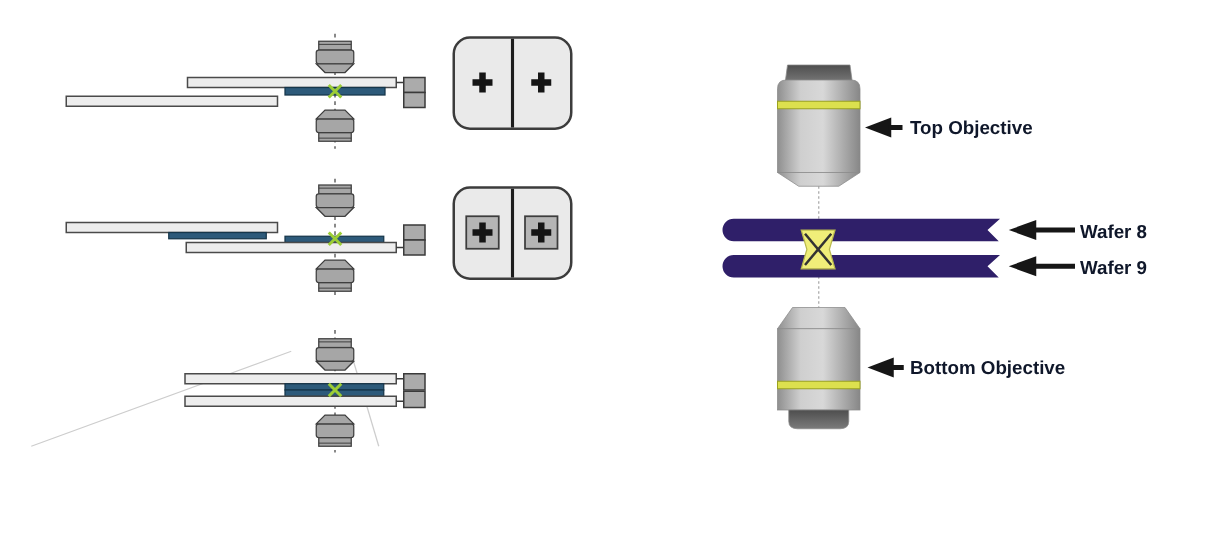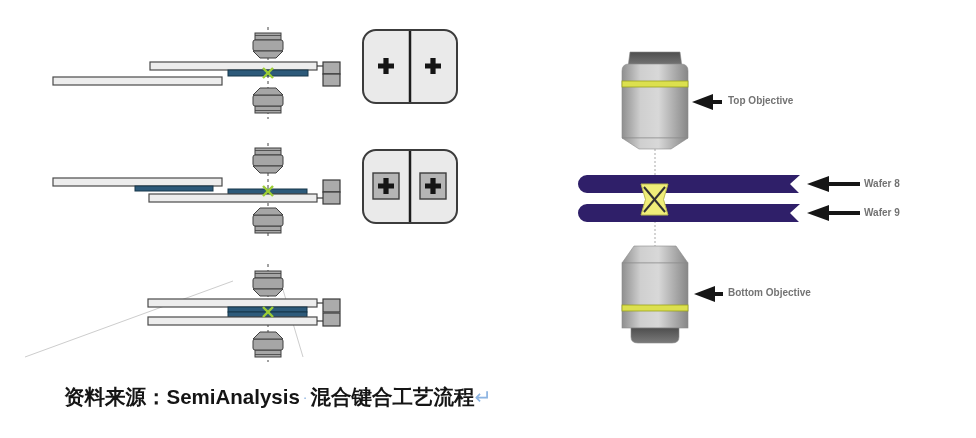--- a/index.html
+++ b/index.html
@@ -23,21 +23,21 @@
 
   
   .wafer{fill:var(--wafer-purple);}
   .bowtie{fill:var(--alignment-marker-yellow);stroke:#b9b94e;stroke-width:1;}
   .bowtie-x{stroke:#333;stroke-width:2;}
   .arrow{fill:#161616;}
   .band{fill:var(--objective-ring-yellow);stroke:#9aa21f;stroke-width:0.8;}
   .beam{stroke:#a9a9a9;stroke-width:1;stroke-dasharray:2 2;}
   .metal{stroke:#8a8a8a;stroke-width:0.6;}
 
-  .lbl{position:absolute;font-weight:700;font-size:10px;line-height:1.1;color:#737373;
+  .lbl{position:absolute;font-weight:700;font-size:15px;line-height:1.1;color:#0f172a;
        white-space:nowrap;}
   #caption{position:absolute;left:64px;top:383px;font-size:20.5px;font-weight:700;
            color:#151515;white-space:nowrap;}
   #caption .mark{color:var(--formatting-mark-blue);font-weight:400;}
   #caption .dot{margin:0 3px;font-size:14px;vertical-align:2px;}
 </style>
 </head>
 <body>
 
 <div id="canvas">
@@ -174,17 +174,14 @@
       <path d="M631,328 H679 V337 Q679,343 672,343 H638 Q631,343 631,337 Z" fill="url(#gCap)" class="metal"></path>
     </g>
   </g>
 </svg>
 
 <div class="lbl" style="left:728px;top:95px">Top Objective</div>
 <div class="lbl" style="left:864px;top:178px">Wafer 8</div>
 <div class="lbl" style="left:864px;top:207px">Wafer 9</div>
 <div class="lbl" style="left:728px;top:287px">Bottom Objective</div>
 
-<div id="caption">
-  <span>资料来源：SemiAnalysis</span><span class="mark dot">·</span><span>混合键合工艺流程</span><span class="mark">↵</span>
-</div>
 
 </div>
 
 </body></html>

